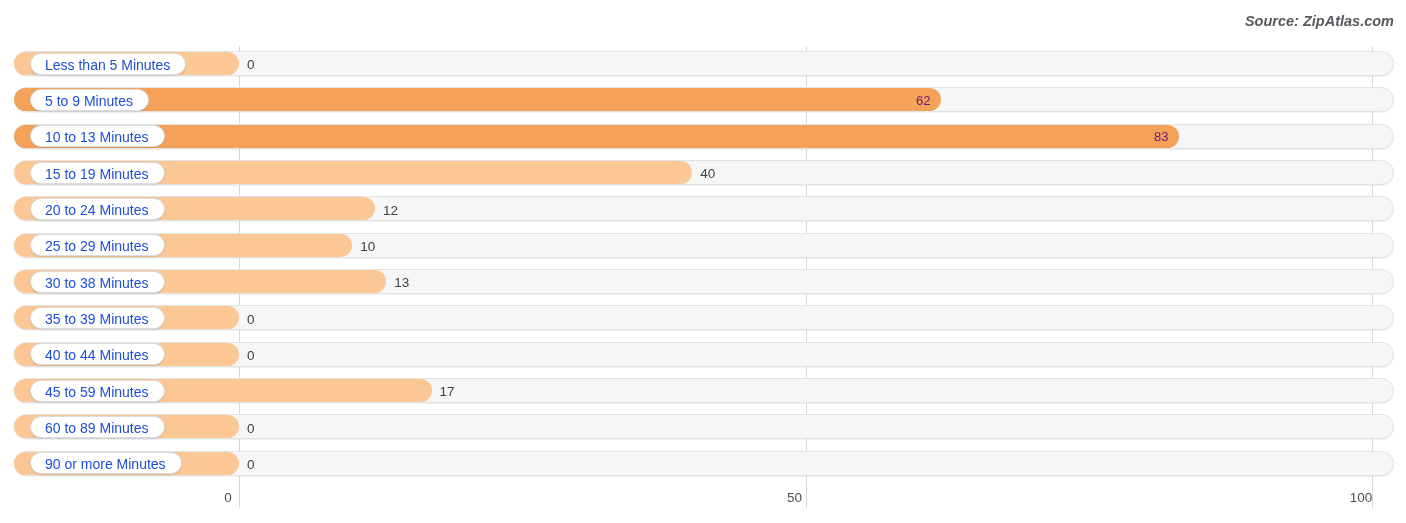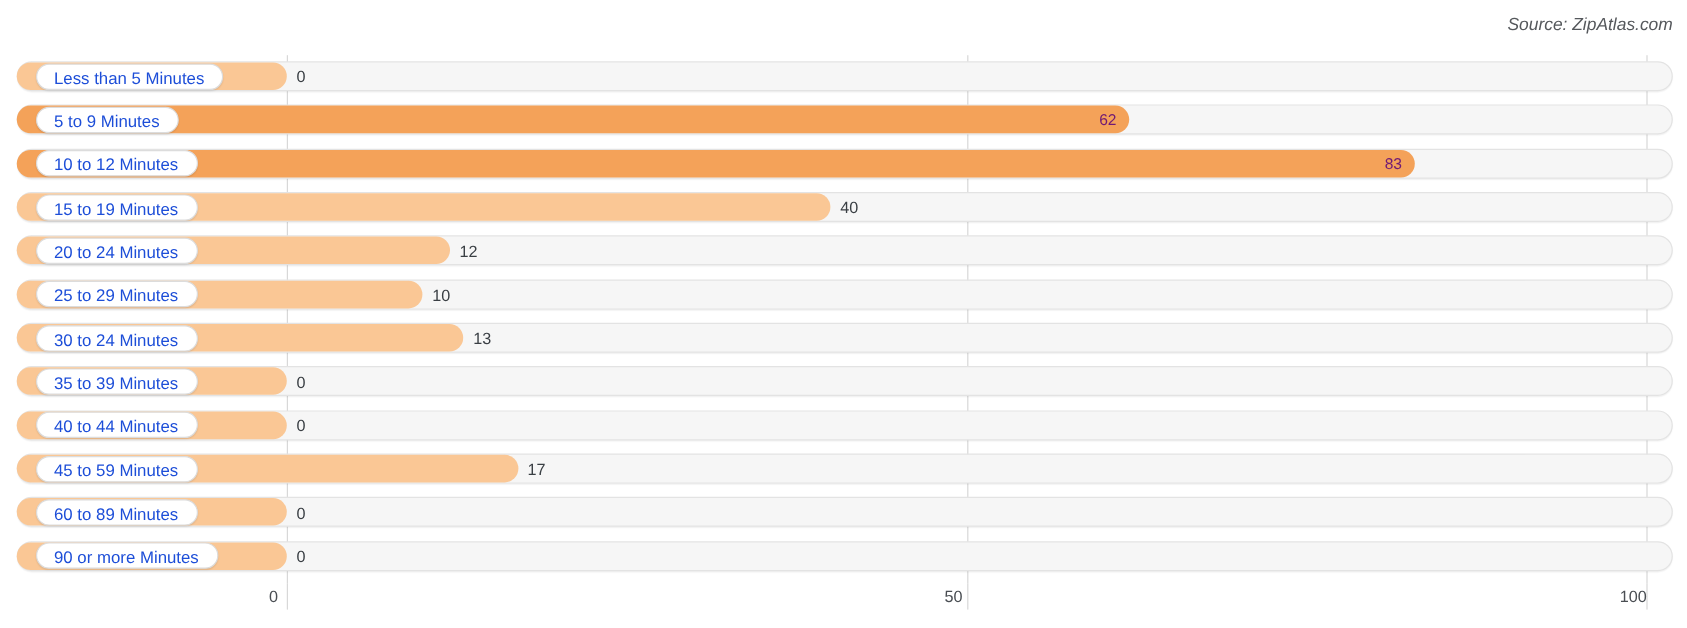--- a/index.html
+++ b/index.html
@@ -32,21 +32,21 @@
     letter-spacing: .2px;
     color: #3c4045;
     white-space: nowrap;
   }
   #chart-source {
     position: absolute;
     right: 12px;
     top: 13px;
     font-size: 14.5px;
     font-style: italic;
-    font-weight: 400;
+    font-weight: 700;
     color: #55585c;
     white-space: nowrap;
   }
 
   
   #plot-area {
     position: absolute;
     left: 0;
     top: 46px;
     width: 1406px;
@@ -178,21 +178,21 @@
         <div class="bar-fill" style="width: 927.46px; background: rgb(244, 162, 89);">
           <span class="bar-value-inside">62</span>
         </div>
         <div class="bar-label-pill">5 to 9 Minutes</div>
       </div>
       <div class="bar-row">
         <div class="bar-track"></div>
         <div class="bar-fill" style="width: 1165.39px; background: rgb(244, 162, 89);">
           <span class="bar-value-inside">83</span>
         </div>
-        <div class="bar-label-pill">10 to 12 Minutes</div>
+        <div class="bar-label-pill">10 to 13 Minutes</div>
       </div>
       <div class="bar-row">
         <div class="bar-track"></div>
         <div class="bar-fill" style="width: 678.2px; background: rgb(250, 199, 149);"></div>
         <span class="bar-value-outside" style="left: 700.2px;">40</span>
         <div class="bar-label-pill">15 to 19 Minutes</div>
       </div>
       <div class="bar-row">
         <div class="bar-track"></div>
         <div class="bar-fill" style="width: 360.96px; background: rgb(250, 199, 149);"></div>
@@ -202,21 +202,21 @@
       <div class="bar-row">
         <div class="bar-track"></div>
         <div class="bar-fill" style="width: 338.3px; background: rgb(250, 199, 149);"></div>
         <span class="bar-value-outside" style="left: 360.3px;">10</span>
         <div class="bar-label-pill">25 to 29 Minutes</div>
       </div>
       <div class="bar-row">
         <div class="bar-track"></div>
         <div class="bar-fill" style="width: 372.29px; background: rgb(250, 199, 149);"></div>
         <span class="bar-value-outside" style="left: 394.29px;">13</span>
-        <div class="bar-label-pill">30 to 24 Minutes</div>
+        <div class="bar-label-pill">30 to 38 Minutes</div>
       </div>
       <div class="bar-row">
         <div class="bar-track"></div>
         <div class="bar-fill" style="width: 225px; background: rgb(250, 199, 149);"></div>
         <span class="bar-value-outside" style="left: 247px;">0</span>
         <div class="bar-label-pill">35 to 39 Minutes</div>
       </div>
       <div class="bar-row">
         <div class="bar-track"></div>
         <div class="bar-fill" style="width: 225px; background: rgb(250, 199, 149);"></div>

